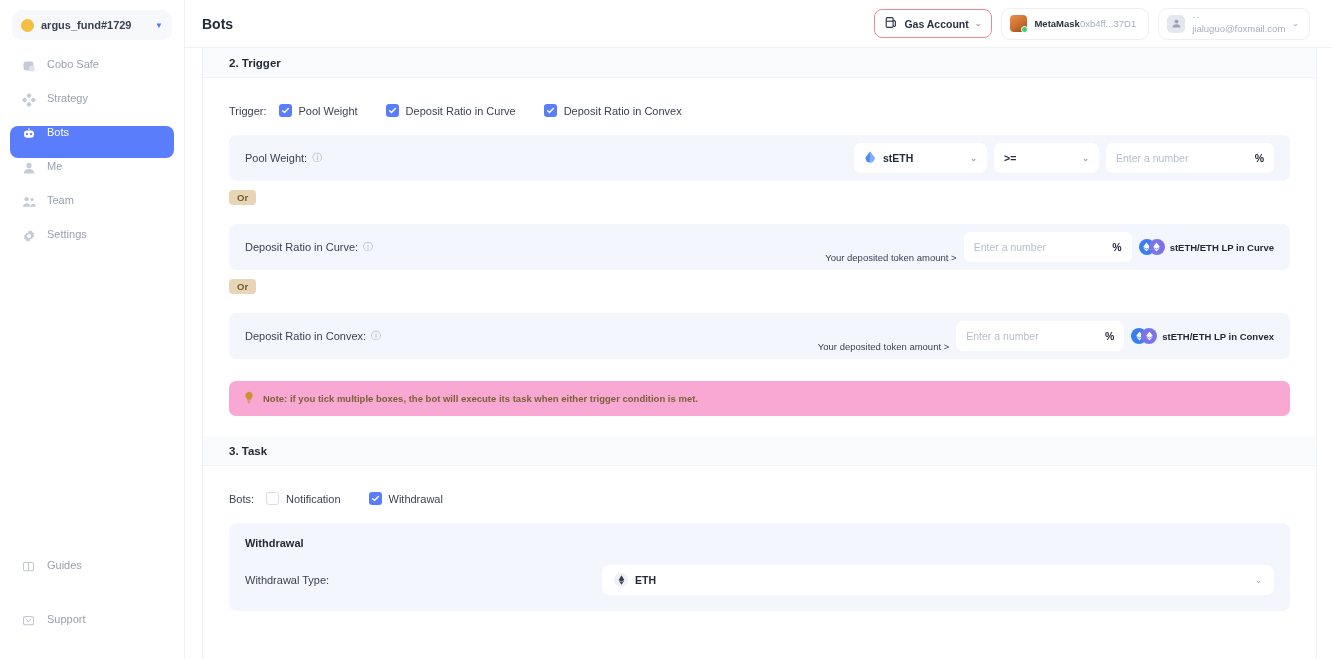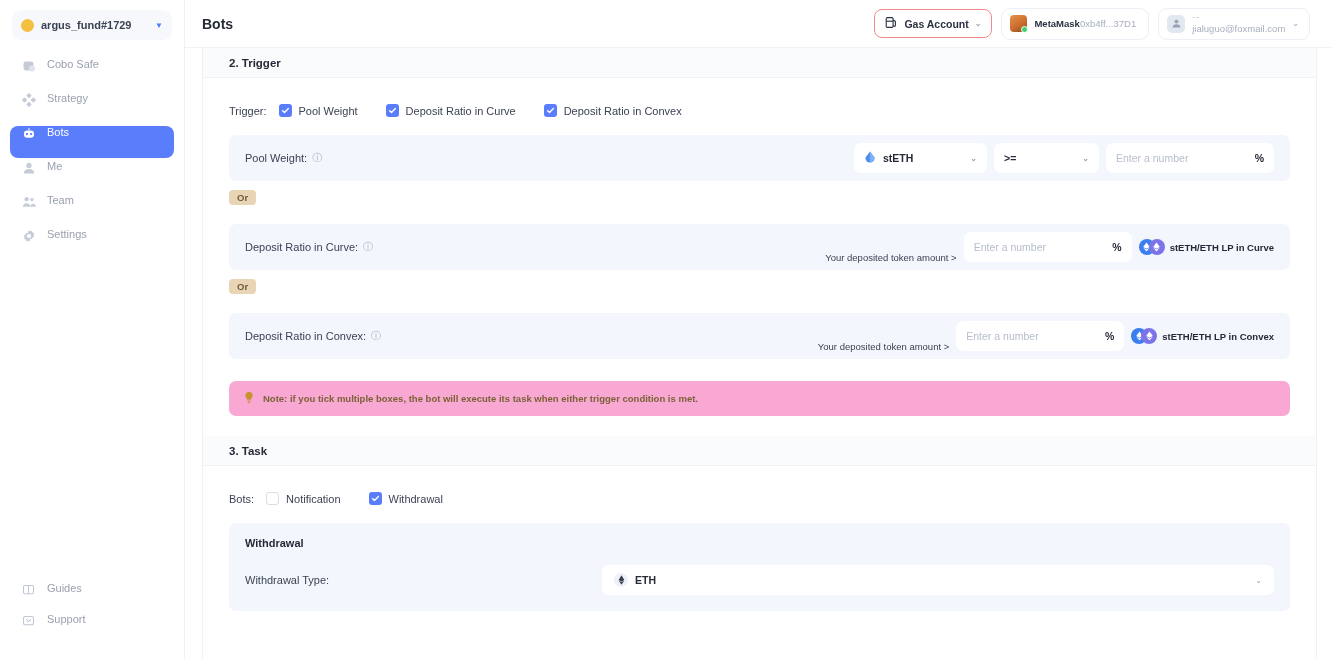--- a/index.html
+++ b/index.html
@@ -44,21 +44,21 @@
   .nav-item {
     display: flex; align-items: flex-start; gap: 11px;
     height: 32px; padding: 0 11px; border-radius: 8px;
     font-size: 11px; color: #9aa0b0; cursor: pointer;
   }
   .nav-item.active { background: #5a7dfb; color: #ffffff; font-weight: 500; }
   .nav-ico { width: 15px; height: 15px; display: flex; align-items: center; justify-content: center; flex: 0 0 15px; }
   .nav-ico svg { display: block; }
 
   .nav-footer { margin-top: auto; padding: 0 10px 18px 10px; display: flex; flex-direction: column; gap: 3px; }
-  .nav-footer .nav-item { height: 28px; }
+  .nav-footer .nav-item { height: 28px; margin-top: 23px; }
 
   
   .main { flex: 1; height: 659px; display: flex; flex-direction: column; background: #ffffff; min-width: 0; }
   .topbar {
     height: 48px; flex: 0 0 48px;
     display: flex; align-items: center;
     padding: 0 22px 0 17px;
     background: #ffffff; border-bottom: 1px solid #f0f2f6;
   }
   .page-title { font-size: 14px; font-weight: bold; color: #252a36; }

